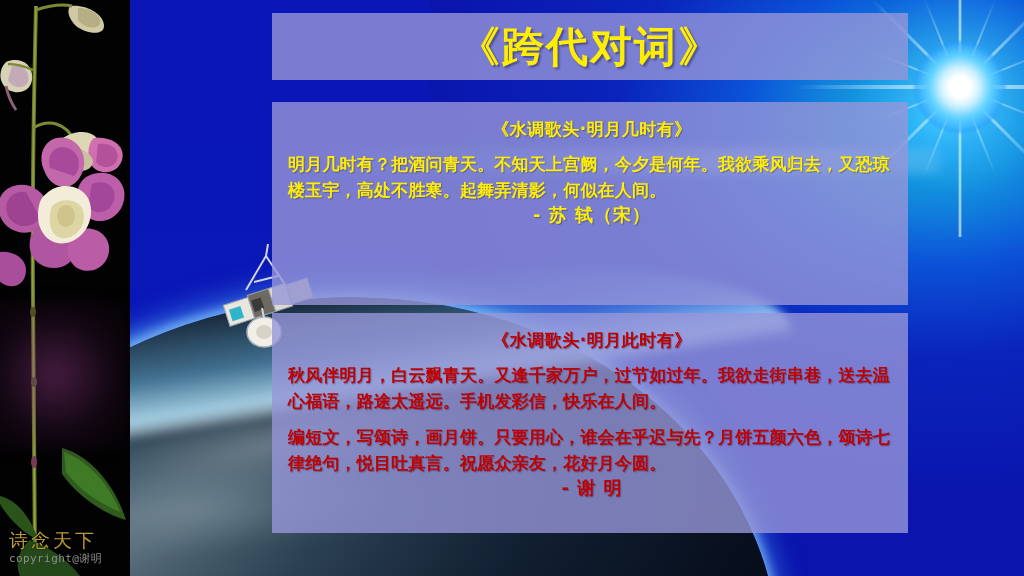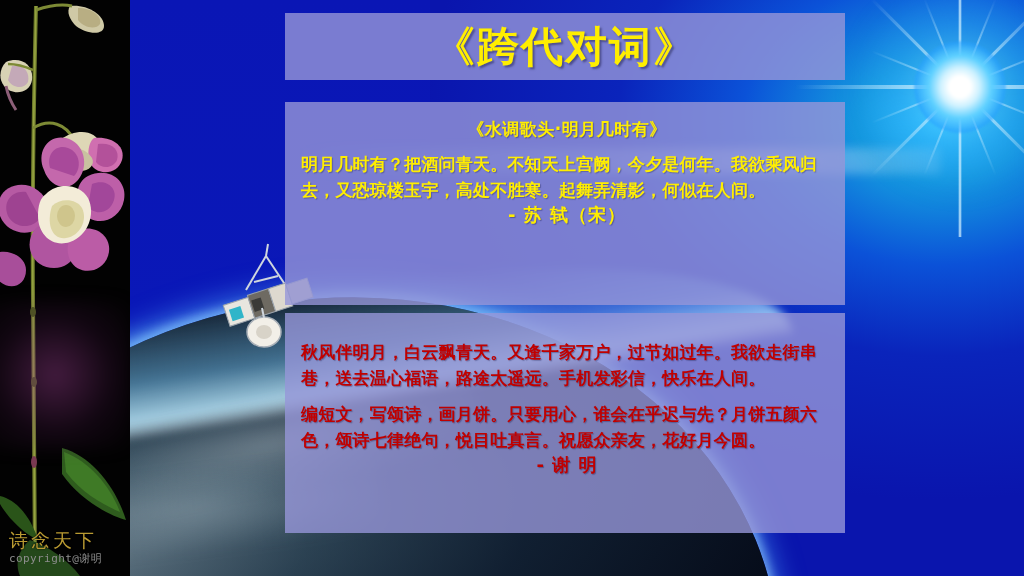--- a/index.html
+++ b/index.html
@@ -155,22 +155,22 @@
     color: #8e8e8e;
     font-size: 11px;
     font-family: "DejaVu Sans Mono", monospace;
     letter-spacing: 0.4px;
     margin-top: 2px;
   }
 
   
   .panel {
     position: absolute;
-    left: 285px;
-    width: 560px;
+    left: 272px;
+    width: 636px;
     background: rgba(150,150,216,0.80);
     box-sizing: border-box;
   }
   .panel-title  { top: 13px;  height: 67px; }
   .panel-poem1  { top: 102px; height: 203px; }
   .panel-poem2  { top: 313px; height: 220px; }
 
   .slide-title {
     color: #ffee00;
     font-size: 42px;
@@ -330,19 +330,20 @@
   <div class="panel panel-poem1">
     <div class="pad-1">
       <div class="poem-title yellow">《水调歌头·明月几时有》</div>
       <div class="poem-body yellow stanza">明月几时有？把酒问青天。不知天上宫阙，今夕是何年。我欲乘风归去，又恐琼楼玉宇，高处不胜寒。起舞弄清影，何似在人间。</div>
       <div class="poem-author yellow author-row">- 苏 轼（宋）</div>
     </div>
   </div>
 
   <div class="panel panel-poem2">
     <div class="pad-1">
+      <div class="poem-title red">《水调歌头·明月此时有》</div>
       <div class="poem-body red stanza">秋风伴明月，白云飘青天。又逢千家万户，过节如过年。我欲走街串巷，送去温心福语，路途太遥远。手机发彩信，快乐在人间。</div>
       <div class="poem-body red stanza">编短文，写颂诗，画月饼。只要用心，谁会在乎迟与先？月饼五颜六色，颂诗七律绝句，悦目吐真言。祝愿众亲友，花好月今圆。</div>
       <div class="poem-author red author-row">- 谢 明</div>
     </div>
   </div>
 
 </div>
 
 </body></html>

